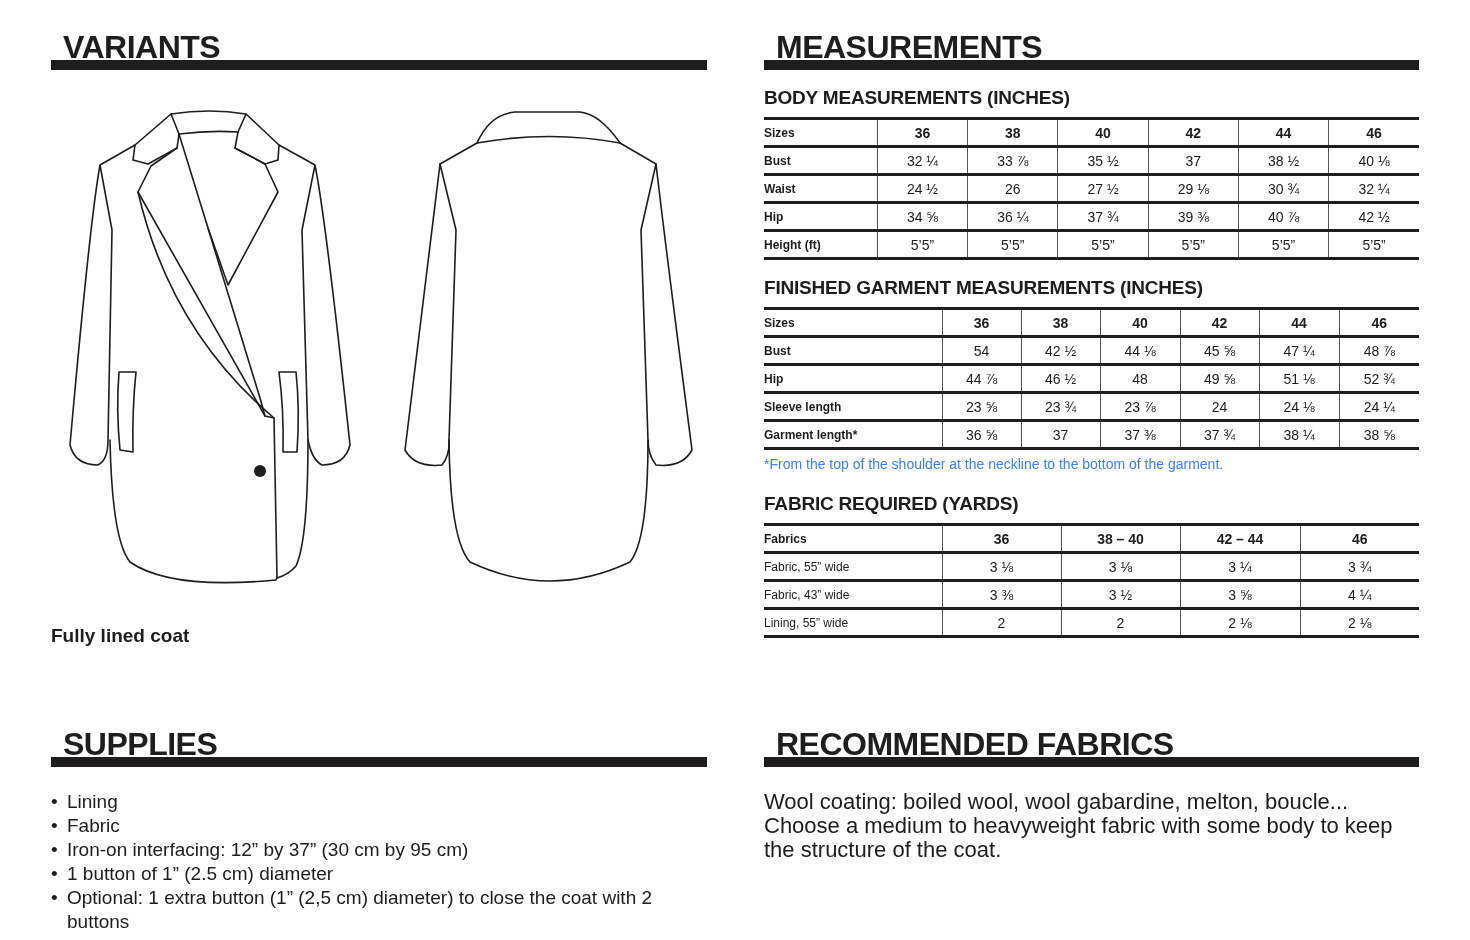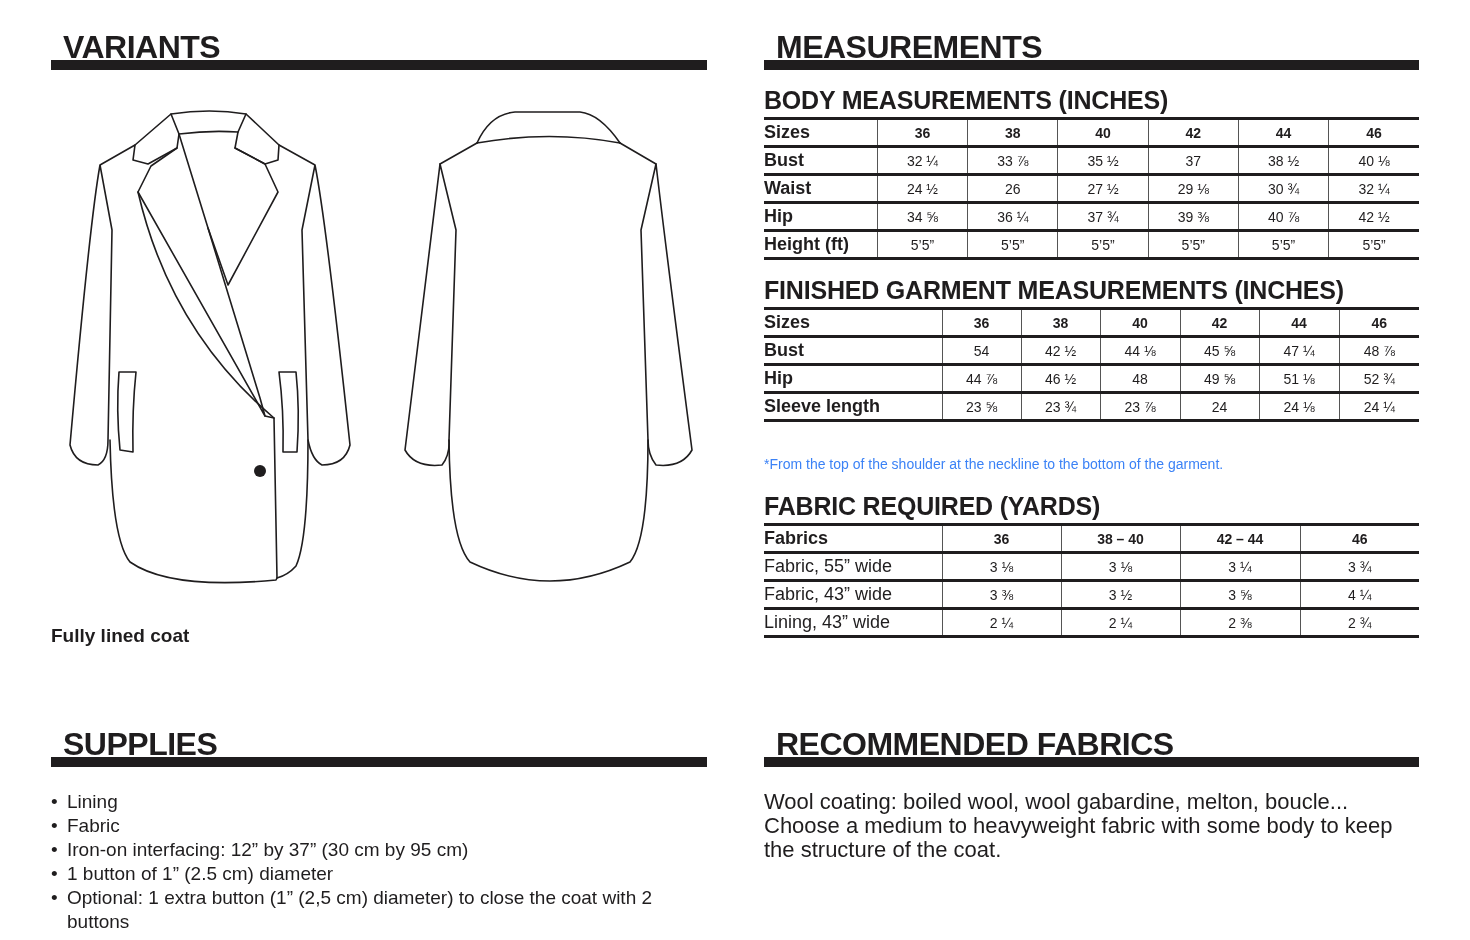--- a/index.html
+++ b/index.html
@@ -1,25 +1,25 @@
 <!DOCTYPE html>
 <html><head>
 <meta charset="utf-8">
 <style>
   html, body { margin:0; padding:0; background:#ffffff; }
   body { width:1470px; height:940px; position:relative; overflow:hidden; color:#1f1d1e; font-family:"Liberation Sans", sans-serif; }
   .section-title { position:absolute; font-weight:bold; font-size:32px; letter-spacing:-0.5px; color:#1f1d1e; margin:12px; line-height:1; }
   .rule { position:absolute; height:10px; background:#1f1d1e; }
-  .sub-title { position:absolute; font-weight:bold; font-size:25px; color:#1f1d1e; margin:0; line-height:1; letter-spacing:-0.2px; }
+  .sub-title { position:absolute; font-weight:bold; font-size:19px; color:#1f1d1e; margin:0; line-height:1; letter-spacing:-0.2px; }
   table.mtable { position:absolute; border-collapse:collapse; font-size:14px; }
   table.mtable td, table.mtable th { height:25px; padding:0; border-right:1.5px solid #555; border-bottom:3px solid #1f1d1e; text-align:center; vertical-align:middle; font-weight:normal; }
   table.mtable tr:first-child th, table.mtable tr:first-child td { border-top:3px solid #1f1d1e; }
   table.mtable th { font-weight:bold; }
   table.mtable td:last-child, table.mtable th:last-child { border-right:none; }
-  table.mtable .rowlabel { text-align:left; font-weight:bold; font-size:18px; padding-left:0; }
+  table.mtable .rowlabel { text-align:left; font-weight:bold; font-size:12px; padding-left:0; }
   table.mtable .rowlabel.plain { font-weight:normal; }
   .footnote { position:absolute; font-size:14px; color:#3b82f6; }
   .caption { position:absolute; font-weight:bold; font-size:19px; color:#1f1d1e; }
   ul.supplies { position:absolute; margin:0; padding:0; list-style:none; font-size:19px; line-height:24px; color:#1f1d1e; }
   ul.supplies li { position:relative; padding-left:16px; }
   ul.supplies li::before { content:"•"; position:absolute; left:0; }
   .para { position:absolute; font-size:22px; line-height:24px; color:#1f1d1e; margin:0; }
   svg.coat { position:absolute; }
 </style>
 </head>
@@ -171,20 +171,29 @@
   </tr>
   <tr>
     <td class="rowlabel">Sleeve length</td>
     <td>23 ⅝</td>
     <td>23 ¾</td>
     <td>23 ⅞</td>
     <td>24</td>
     <td>24 ⅛</td>
     <td>24 ¼</td>
   </tr>
+  <tr>
+    <td class="rowlabel">Garment length*</td>
+    <td>36 ⅝</td>
+    <td>37</td>
+    <td>37 ⅜</td>
+    <td>37 ¾</td>
+    <td>38 ¼</td>
+    <td>38 ⅝</td>
+  </tr>
 </tbody>
   </table>
 <div class="footnote" style="left:764px;top:456px;">*From the top of the shoulder at the neckline to the bottom of the garment.</div>
 
 <div class="sub-title" style="left:764px;top:494px;">FABRIC REQUIRED (YARDS)</div>
 <table class="mtable" style="left:764px;top:523px;width:655px;">
   <colgroup>
       <col style="width:178px">
       <col style="width:119px">
       <col style="width:119px">
@@ -207,25 +216,25 @@
     <td>3 ¾</td>
   </tr>
   <tr>
     <td class="rowlabel plain">Fabric, 43” wide</td>
     <td>3 ⅜</td>
     <td>3 ½</td>
     <td>3 ⅝</td>
     <td>4 ¼</td>
   </tr>
   <tr>
-    <td class="rowlabel plain">Lining, 43” wide</td>
-    <td>2 ¼</td>
-    <td>2 ¼</td>
-    <td>2 ⅜</td>
-    <td>2 ¾</td>
+    <td class="rowlabel plain">Lining, 55” wide</td>
+    <td>2</td>
+    <td>2</td>
+    <td>2 ⅛</td>
+    <td>2 ⅛</td>
   </tr>
 </tbody>
   </table>
 
 <h1 class="section-title" style="left:51px;top:716px;">SUPPLIES</h1>
 <div class="rule" style="left:51px;top:757px;width:656px;"></div>
 <ul class="supplies" style="left:51px;top:790px;width:660px;">
   <li>Lining</li>
   <li>Fabric</li>
   <li>Iron-on interfacing: 12” by 37” (30 cm by 95 cm)</li>

